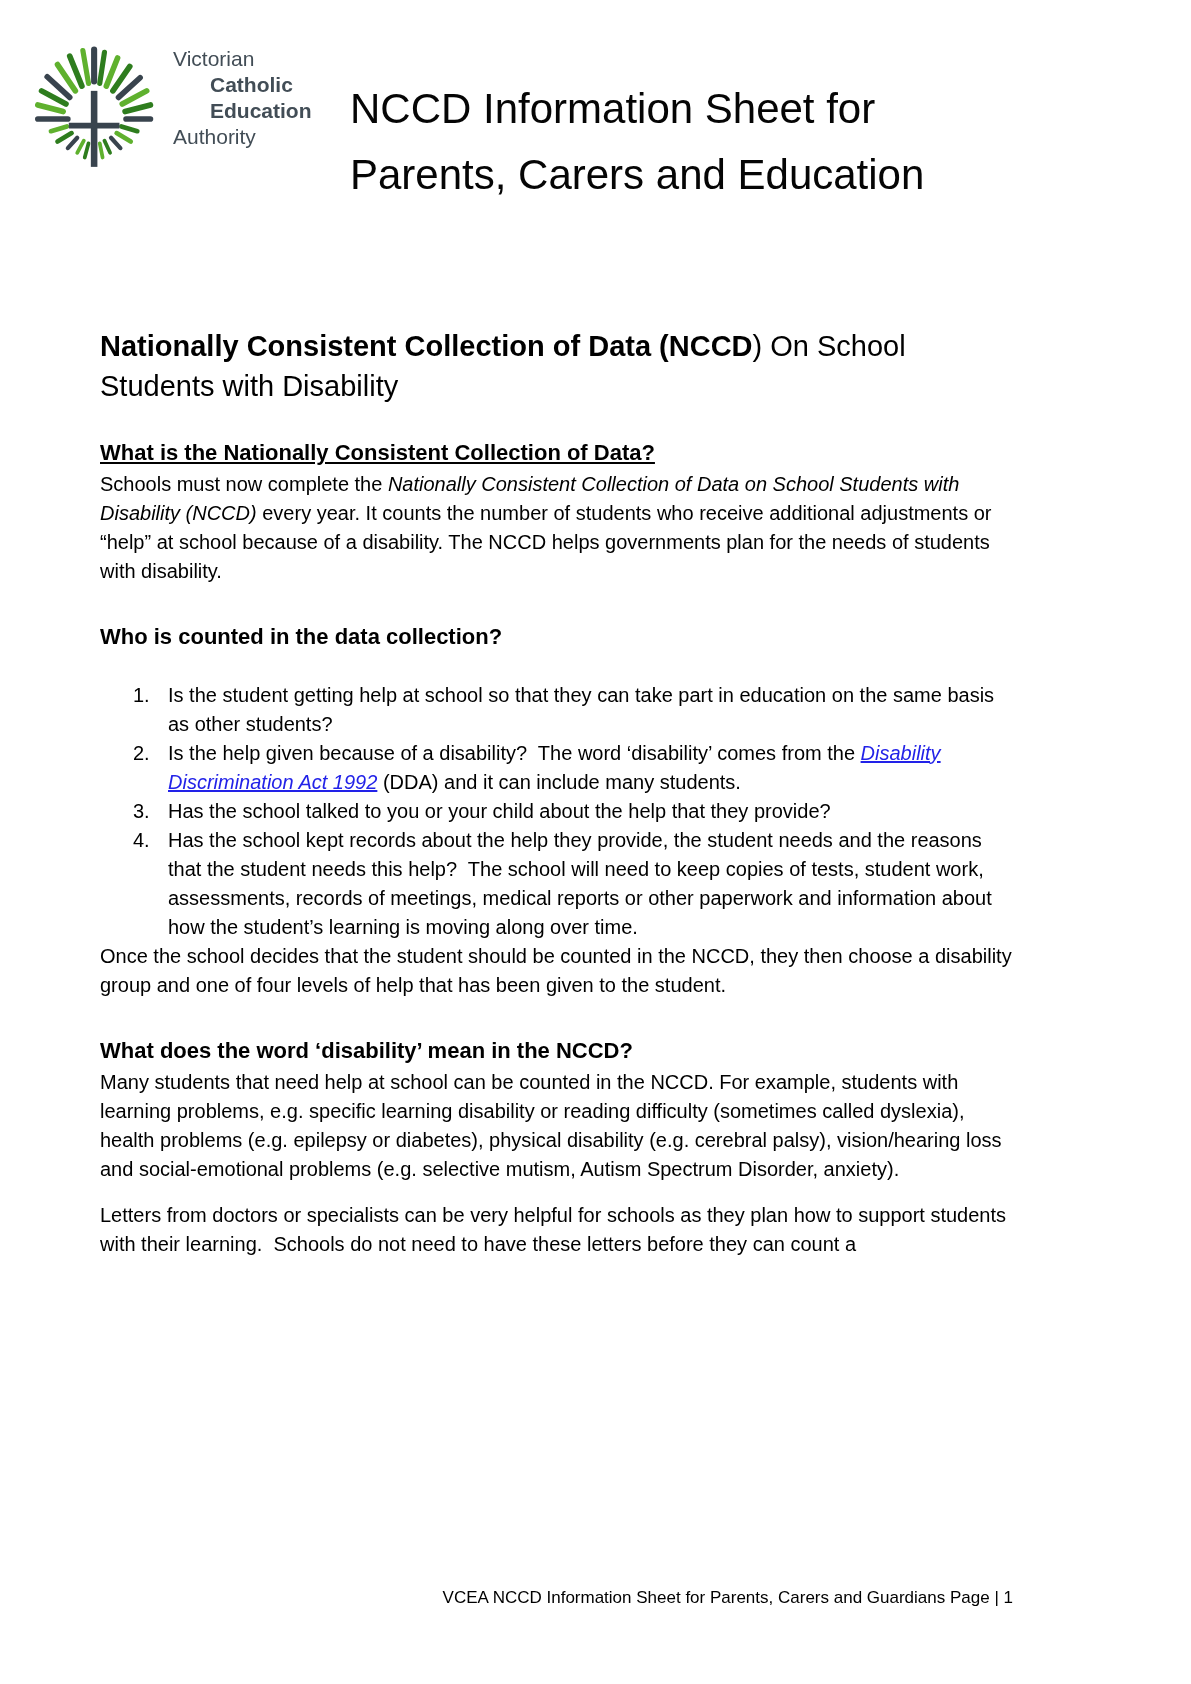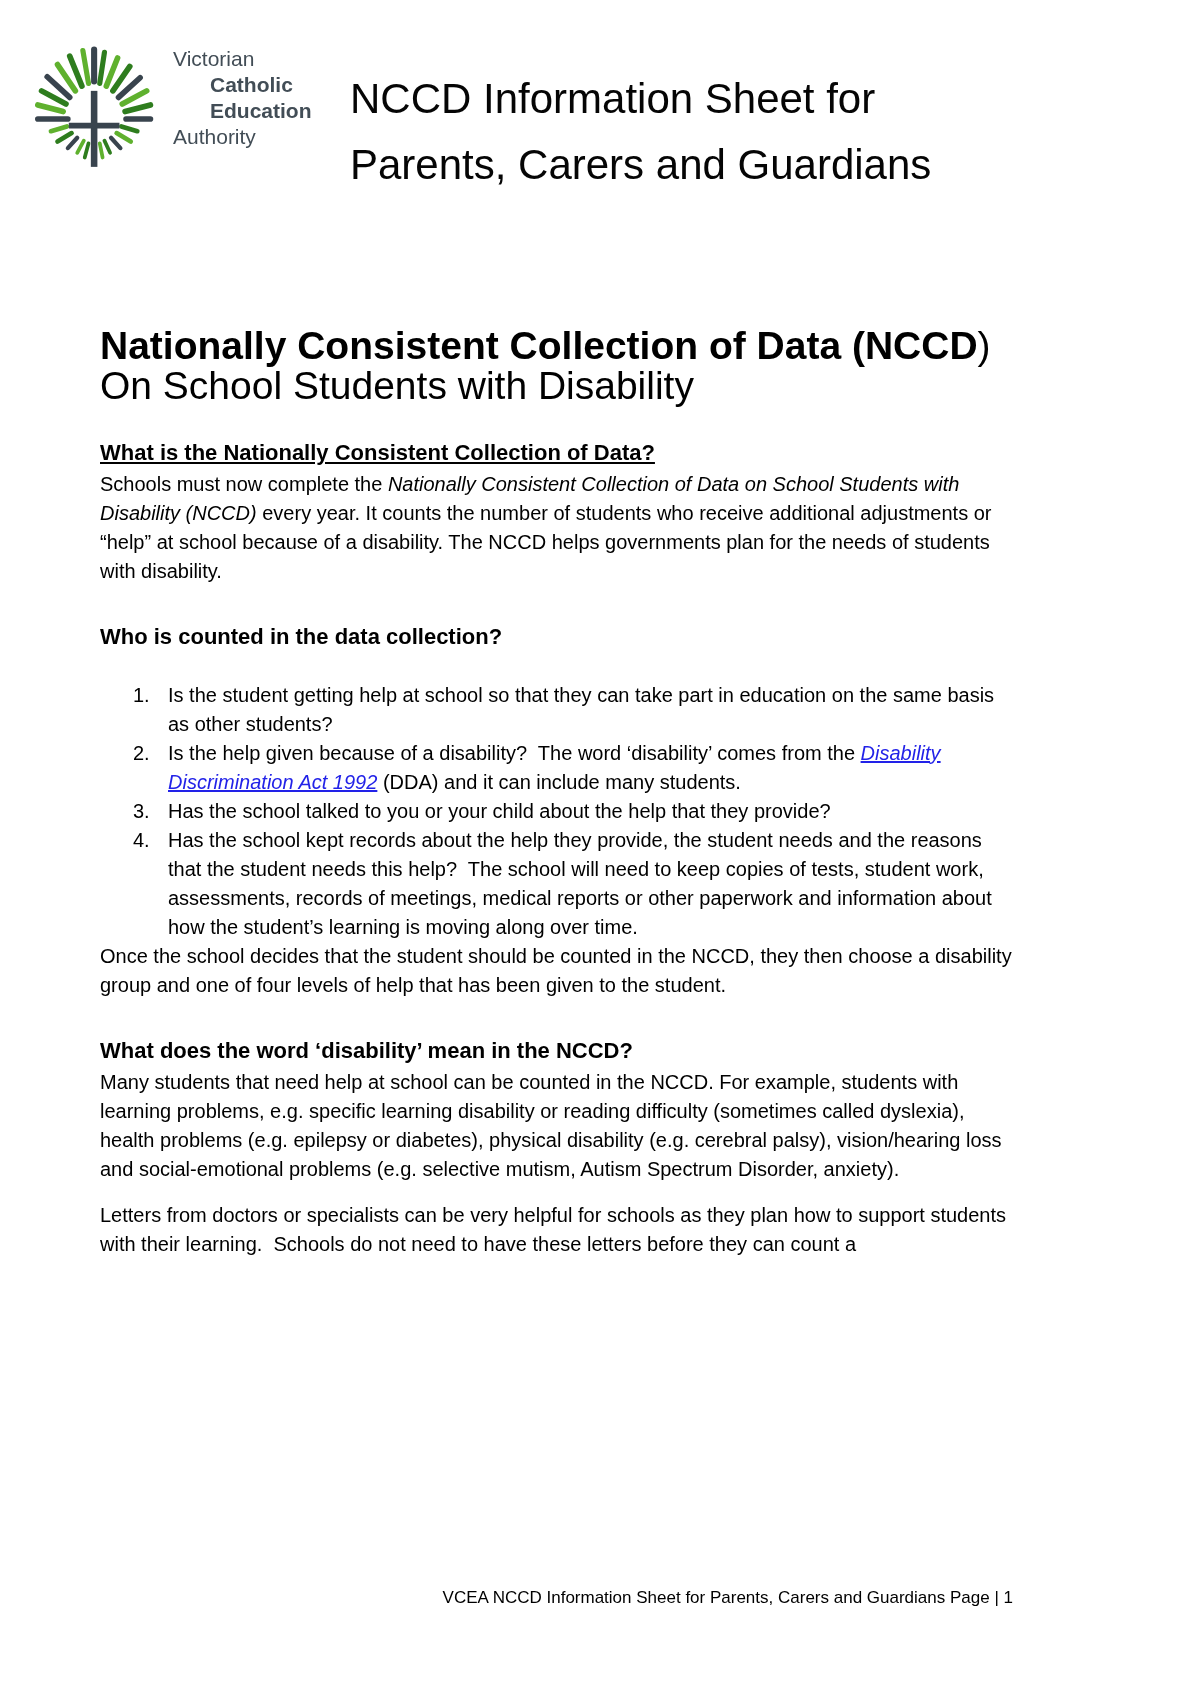--- a/index.html
+++ b/index.html
@@ -20,38 +20,38 @@
     margin-left: 16px;
     margin-top: 8px;
     font-size: 21px;
     line-height: 26px;
     color: #424d56;
   }
   .brand-text .b { font-weight: bold; margin-left: 37px; }
   .doc-title {
     position: absolute;
     left: 350px;
-    top: 66px;
+    top: 76px;
     font-size: 42px;
     line-height: 66px;
     color: #050505;
     font-weight: 400;
     white-space: nowrap;
   }
   
   .content {
     position: absolute;
     top: 326px;
     left: 100px;
     width: 916px;
     font-size: 20px;
     line-height: 29px;
   }
   .main-heading {
-    font-size: 39px;
+    font-size: 29px;
     line-height: 40px;
     font-weight: 400;
     margin: 0 0 32px 0;
   }
   .main-heading .bold { font-weight: bold; }
   .section-heading {
     font-size: 22px;
     line-height: 30px;
     font-weight: bold;
     margin: 36px 0 2px 0;
@@ -128,21 +128,21 @@
     <div class="brand-text">
       <div>Victorian</div>
       <div class="b">Catholic</div>
       <div class="b">Education</div>
       <div>Authority</div>
     </div>
   </div>
 
   <div class="doc-title">
     <div>NCCD Information Sheet for</div>
-    <div>Parents, Carers and Guardians</div>
+    <div>Parents, Carers and Education</div>
   </div>
 
   <div class="content">
 
     <h1 class="main-heading"><span class="bold">Nationally Consistent Collection of Data (NCCD</span><span>) On School Students with Disability</span></h1>
 
     <h2 class="section-heading" style="margin-top:0;text-decoration:underline;">What is the Nationally Consistent Collection of Data?</h2>
     <p class="body-para"><span>Schools must now complete the </span><span class="italic">Nationally Consistent Collection of Data on School Students with Disability (NCCD)</span><span> every year. It counts the number of students who receive additional adjustments or “help” at school because of a disability. The NCCD helps governments plan for the needs of students with disability.</span></p>
 
     <h2 class="section-heading">Who is counted in the data collection?</h2>

